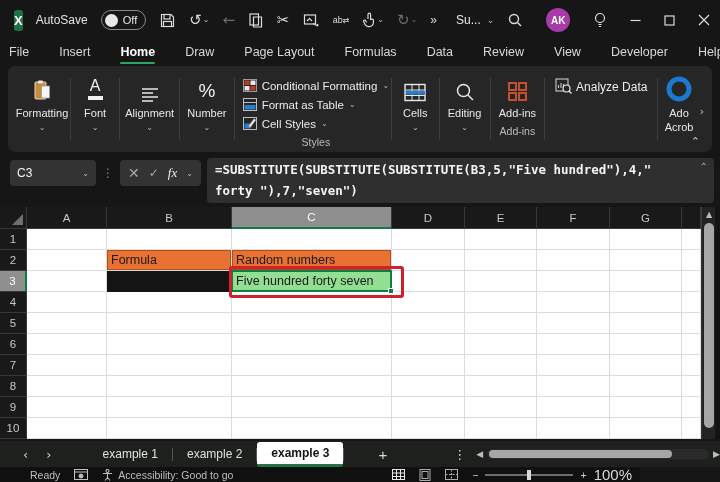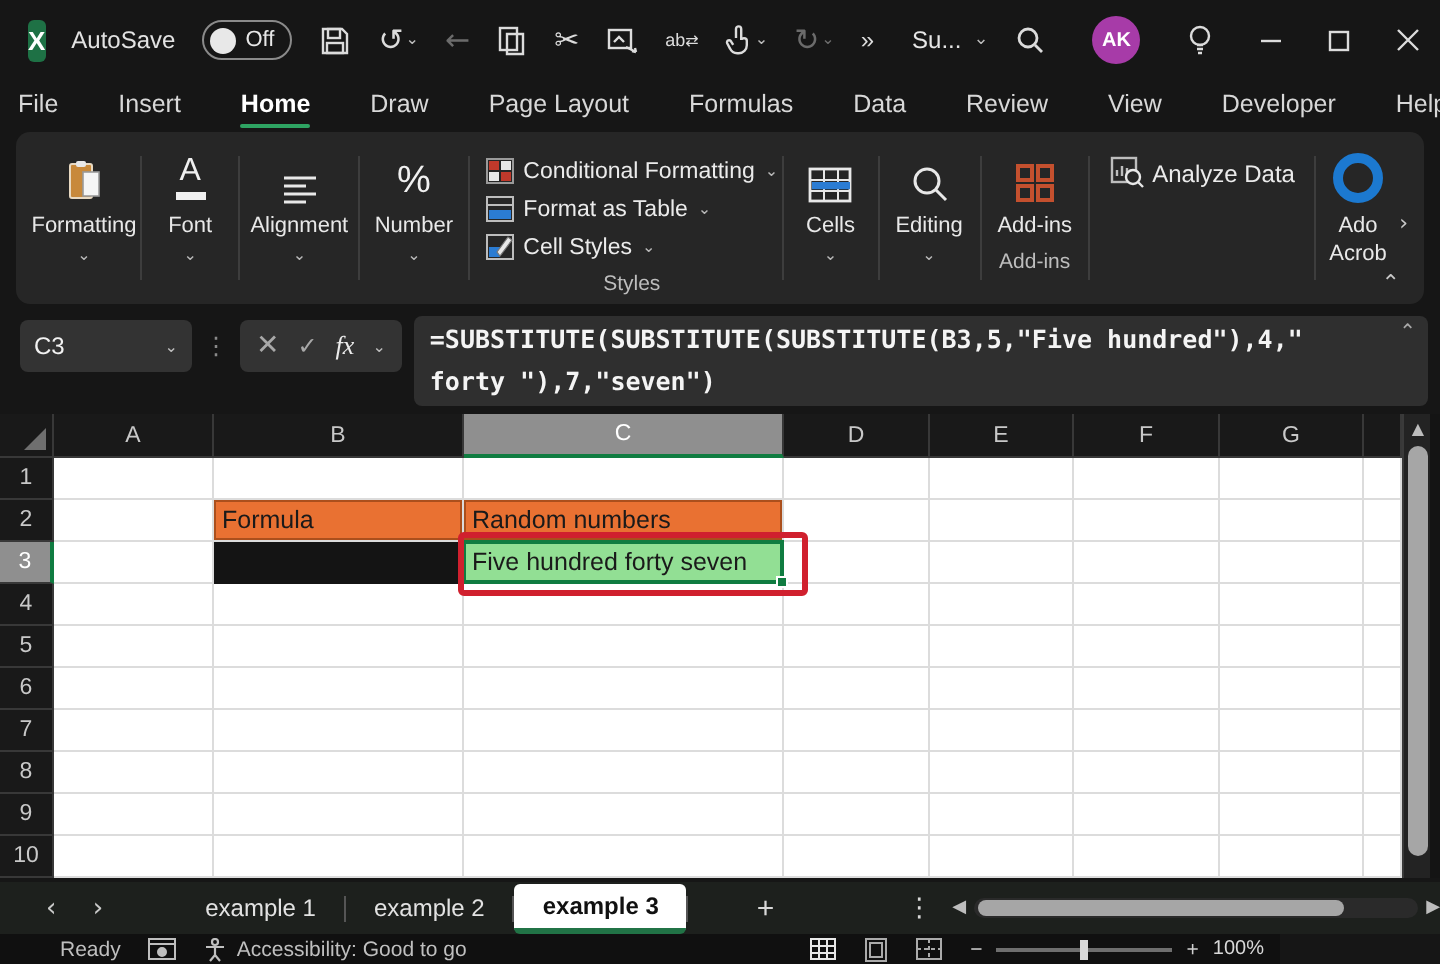--- a/index.html
+++ b/index.html
@@ -96,21 +96,21 @@
   #htrack { width:222px; height:10px; background:#2A2A2A; border-radius:5px; position:relative; }
   #hthumb { position:absolute; left:2px; top:1px; width:183px; height:8px; background:#A6A6A6; border-radius:4px; }
 
   
   #statusbar { position:absolute; left:0; top:467px; width:640px; height:15px; background:#101010; display:flex; align-items:center; padding:0 8px 0 30px; gap:14px; color:#BFBFBF; font-size:10.5px; }
   #sb-right { margin-left:auto; display:flex; align-items:center; gap:14px; }
   .vico { display:inline-flex; }
   #zoomctl { display:flex; align-items:center; gap:7px; color:#CFCFCF; }
   #zoom-track { width:88px; height:2px; background:#6E6E6E; position:relative; }
   #zoom-thumb { position:absolute; left:42px; top:-4px; width:4px; height:10px; background:#D8D8D8; }
-  #zoom-pct { font-size:10px; color:#D8D8D8; }
+  #zoom-pct { font-size:15px; color:#D8D8D8; }
   svg { display:block; }
 </style>
 </head>
 <body>
 
 <div id="win">
 
   <div id="titlebar">
     <div id="xl-logo">X</div>
     <span id="autosave-lbl">AutoSave</span>

